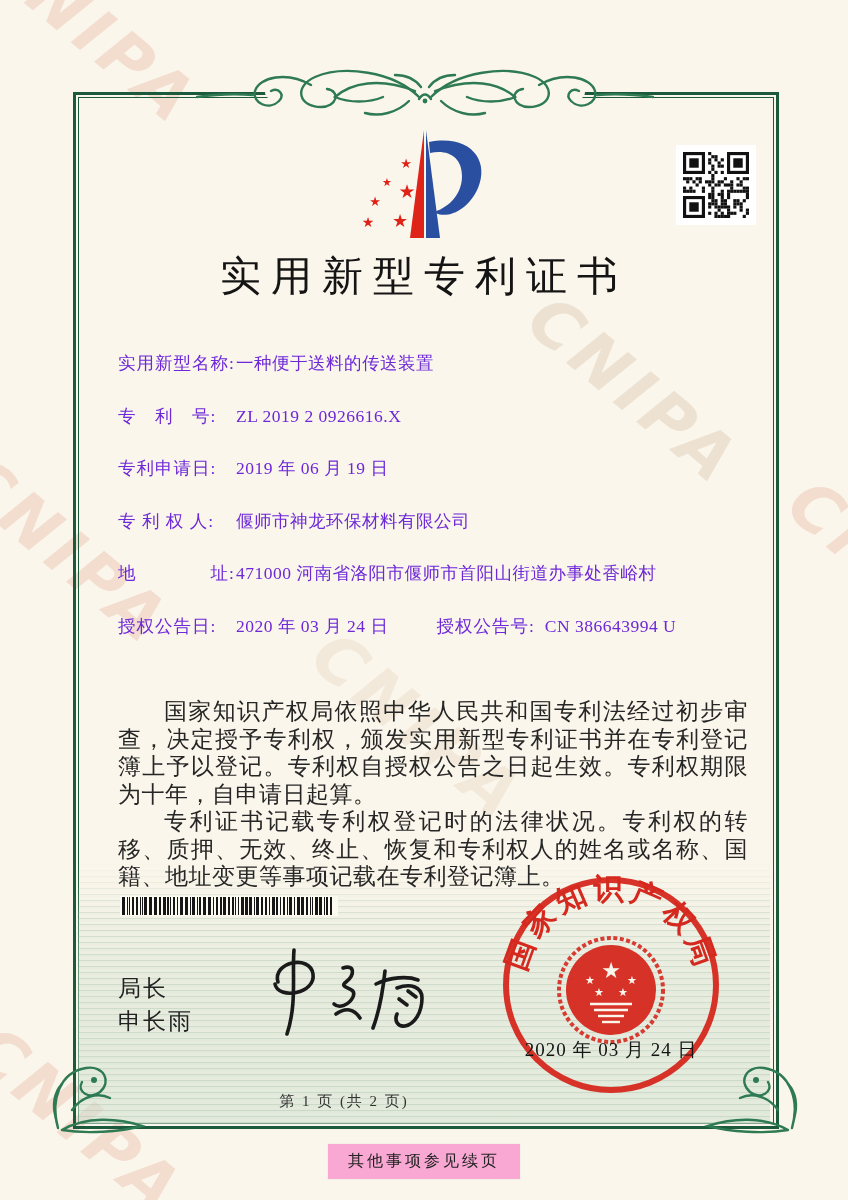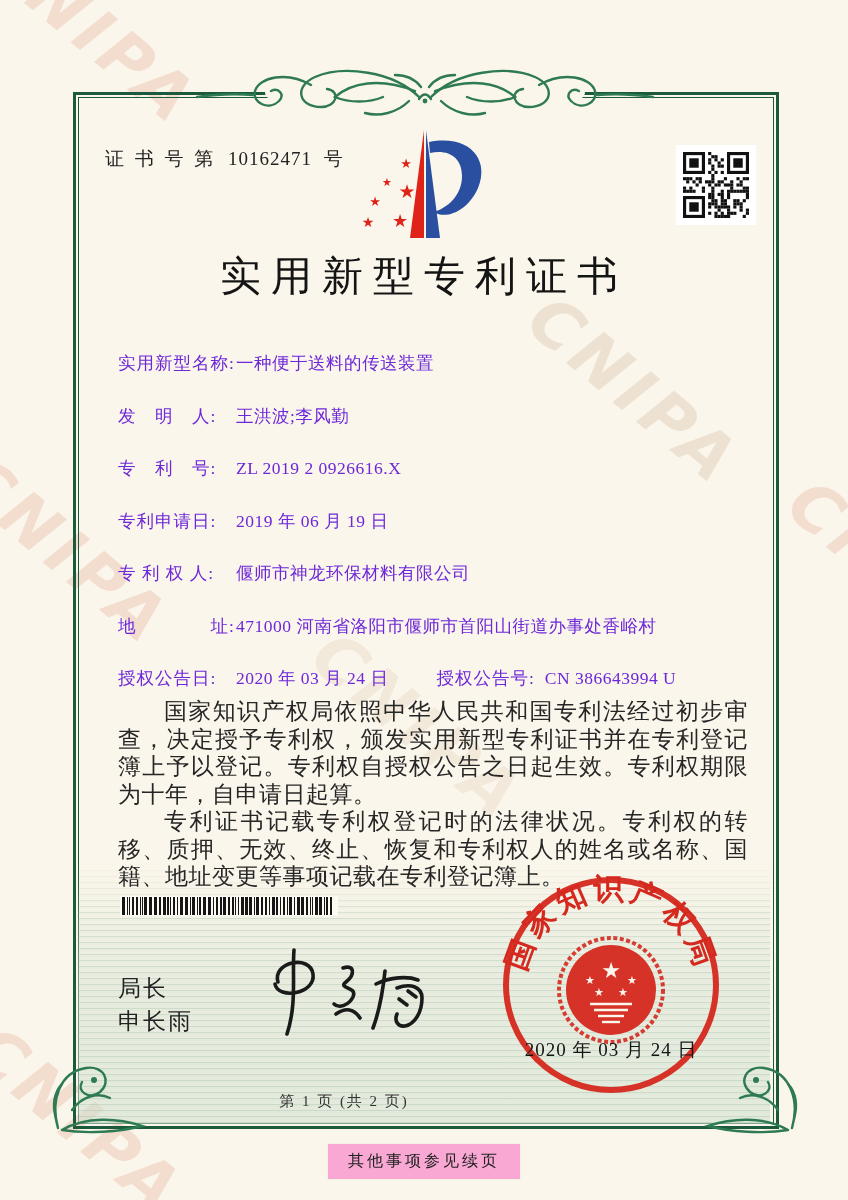--- a/index.html
+++ b/index.html
@@ -170,25 +170,20 @@
   <svg class="flourish-br" width="122" height="84" viewBox="0 0 122 84">
     <g transform="translate(122,0) scale(-1,1)" stroke="#2e7a52" stroke-width="2.4" fill="none" stroke-linecap="round">
       <path d="M16,70 C8,42 18,14 44,10 C62,7 70,24 58,34 C48,42 34,34 40,24"></path>
       <path d="M20,72 C44,58 76,60 100,68 C78,74 44,76 20,72"></path>
       <path d="M30,52 C40,38 56,34 68,40"></path>
       <path d="M14,60 C10,48 12,34 20,26"></path>
       <circle cx="52" cy="22" r="3" fill="#2e7a52" stroke="none"></circle>
     </g>
   </svg>
 
-  <div class="cert-no">
-    <span>证 书 号 第</span>
-    <span class="num">10162471</span>
-    <span>号</span>
-  </div>
 
   <svg class="logo" width="154" height="124" viewBox="0 0 154 124">
     <path d="M79,16 C120,8 140,34 128,62 C118,85 96,94 84,86 C102,80 112,66 112,50 C112,31 98,23 80,27 Z" fill="#2a4fa0"></path>
     <polygon points="74,4 60,112 74,112" fill="#e02318"></polygon>
     <polygon points="76,4 76,112 90,112" fill="#2a4fa0"></polygon>
     <g fill="#e02318" font-family="'DejaVu Sans',sans-serif" text-anchor="middle">
       <text x="56" y="42" font-size="13">★</text>
       <text x="37" y="60" font-size="11">★</text>
       <text x="57" y="72" font-size="19">★</text>
       <text x="25" y="80" font-size="13">★</text>
@@ -335,24 +330,20 @@
   </div>
 
   <div class="title">实用新型专利证书</div>
 
   <div class="fields">
     <div class="frow">
       <span class="flabel">实用新型名称:</span>
       <span class="fvalue">一种便于送料的传送装置</span>
     </div>
     <div class="frow">
-      <span class="flabel">发　明　人:</span>
-      <span class="fvalue">王洪波;李风勤</span>
-    </div>
-    <div class="frow">
       <span class="flabel">专　利　号:</span>
       <span class="fvalue">ZL 2019 2 0926616.X</span>
     </div>
     <div class="frow">
       <span class="flabel">专利申请日:</span>
       <span class="fvalue">2019 年 06 月 19 日</span>
     </div>
     <div class="frow">
       <span class="flabel">专 利 权 人:</span>
       <span class="fvalue">偃师市神龙环保材料有限公司</span>

